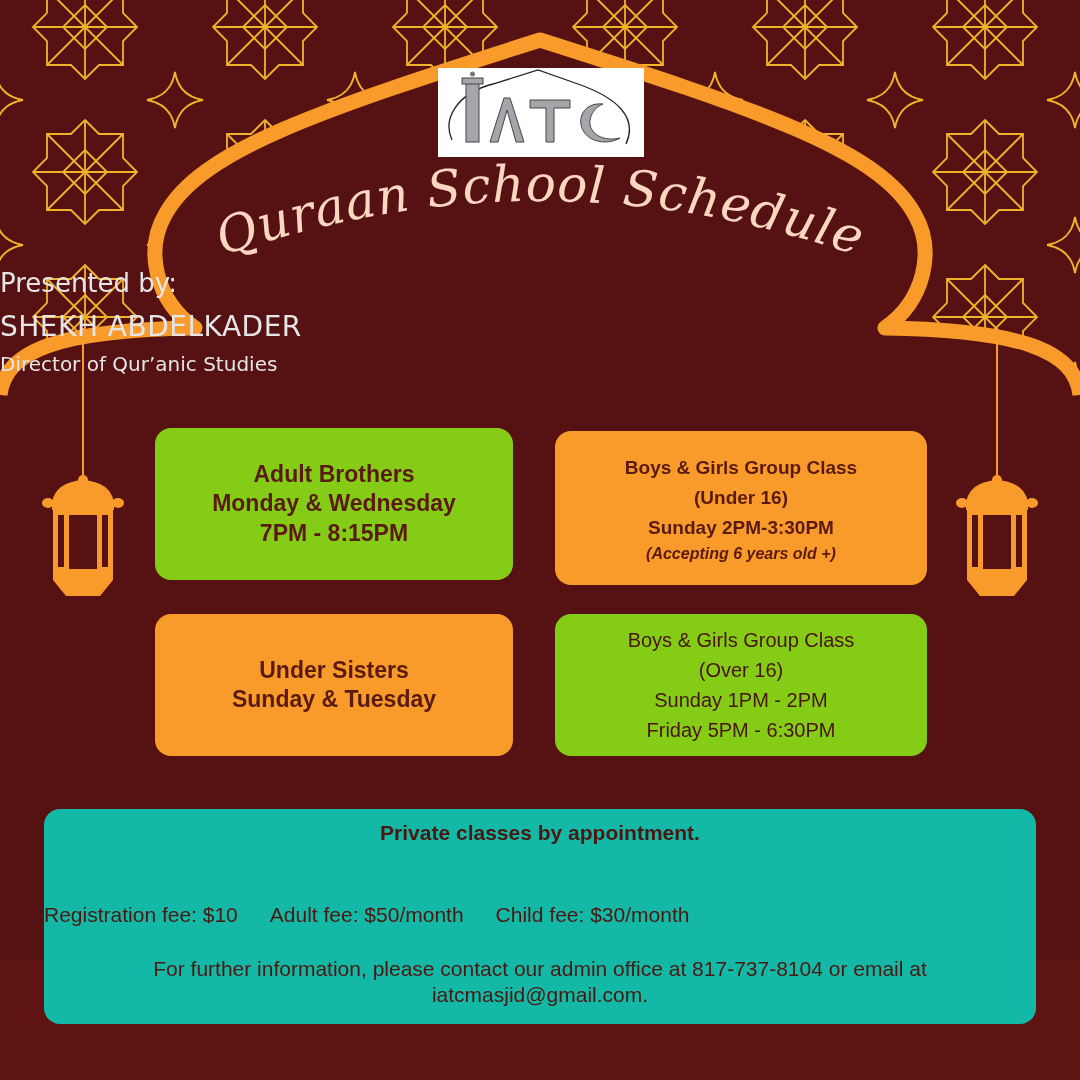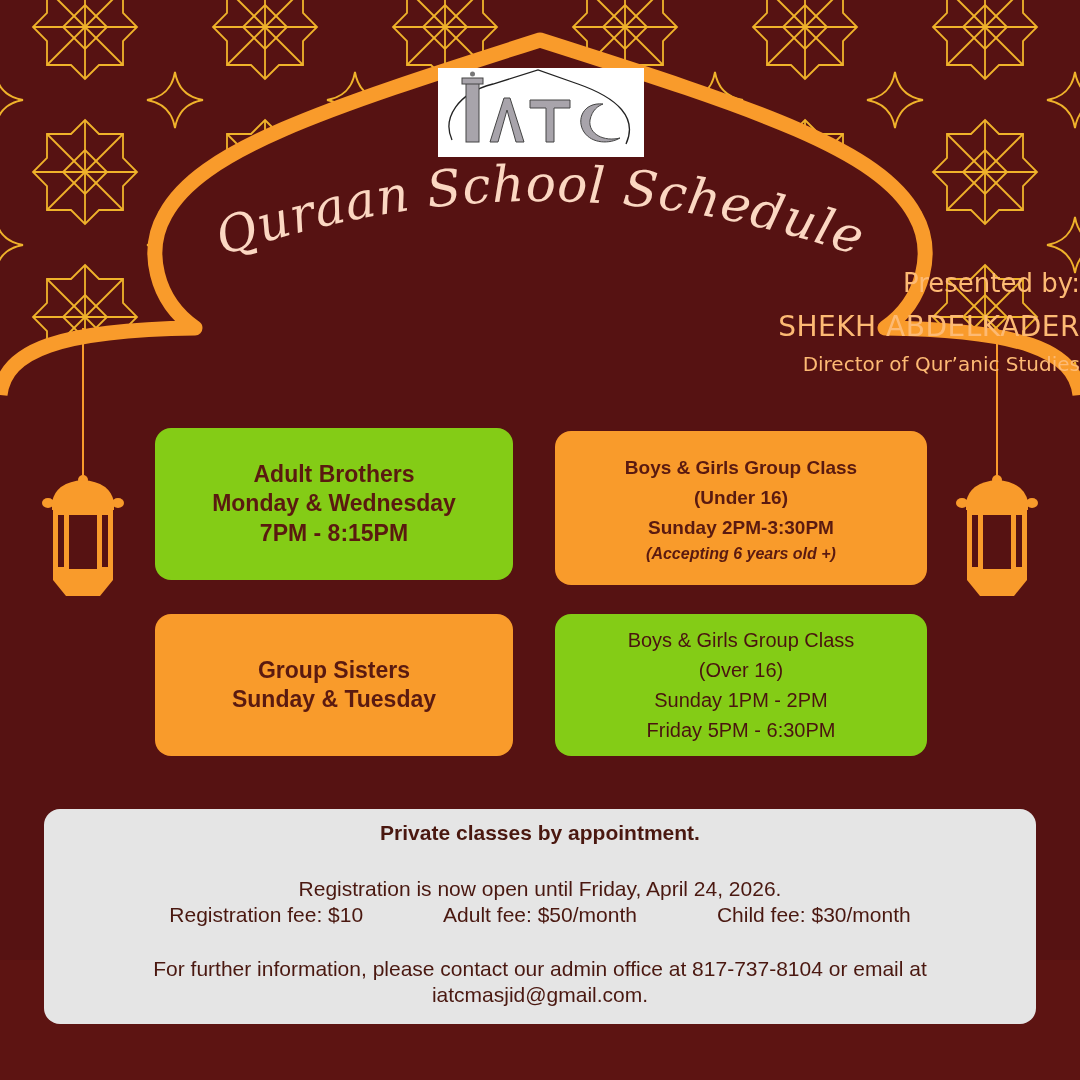--- a/index.html
+++ b/index.html
@@ -1,38 +1,38 @@
 <!DOCTYPE html>
 <html><head>
 <meta charset="utf-8">
 <style>
   html, body { margin:0; padding:0; }
   body { width:1080px; height:1080px; overflow:hidden; background:#561212; position:relative; font-family:"DejaVu Sans", sans-serif; }
   #bg { position:absolute; left:0; top:0; width:1080px; height:1080px; }
   .logo { position:absolute; left:438px; top:68px; width:206px; height:89px; background:#fff; }
   .logo svg { width:100%; height:100%; display:block; }
   .title { position:absolute; left:0; top:0; width:1080px; height:300px; }
-  .presenter { position:absolute; left:0; width:1080px; text-align:right; color:#fdba74; font-family:"DejaVu Sans", sans-serif; }
+  .presenter { position:absolute; left:0; width:1080px; text-align:left; color:#e5e5e5; font-family:"DejaVu Sans", sans-serif; }
   .presented-by { top:268px; font-size:26px; }
   .presenter-name { top:310px; font-size:28px; letter-spacing:0.5px; }
   .presenter-role { top:352px; font-size:20px; }
   .card { position:absolute; border-radius:16px; text-align:center; color:#5a1a10; font-family:"Liberation Sans", sans-serif; font-weight:bold; box-sizing:border-box; display:flex; flex-direction:column; justify-content:center; }
   .card.cream { background:#84cc16; }
   .card.orange { background:#f99b2b; }
   .card .line { line-height:1.28; }
   .card .note { font-style:italic; font-size:16px; margin-top:2px; }
   .c1 { left:155px; top:428px; width:358px; height:152px; font-size:23px; }
   .c2 { left:555px; top:431px; width:372px; height:154px; font-size:19px; }
   .c2 .line { line-height:1.58; }
   .c3 { left:155px; top:614px; width:358px; height:142px; font-size:23px; }
   .c4 { left:555px; top:614px; width:372px; height:142px; font-size:20px; font-weight:normal; color:#4a1410; }
   .c4 .line { line-height:1.5; }
-  .info { position:absolute; left:44px; top:809px; width:992px; height:215px; border-radius:16px; background:#e5e5e5; color:#4a1810; text-align:center; font-family:"Liberation Sans", sans-serif; box-sizing:border-box; }
+  .info { position:absolute; left:44px; top:809px; width:992px; height:215px; border-radius:16px; background:#14b8a6; color:#4a1810; text-align:center; font-family:"Liberation Sans", sans-serif; box-sizing:border-box; }
   .info-line { position:absolute; left:0; width:100%; text-align:center; font-size:21px; }
-  .fees { display:flex; justify-content:center; gap:80px; }
+  .fees { display:flex; justify-content:flex-start; gap:32px; }
 </style>
 </head>
 <body>
 
 <svg id="bg" viewBox="0 0 1080 1080" xmlns="http://www.w3.org/2000/svg">
   <defs>
     <pattern id="geo" x="-10" y="-45" width="180" height="145" patternUnits="userSpaceOnUse">
       <g fill="none" stroke="#f0b32a" stroke-width="1.8">
 
         <g transform="translate(95,72)">
@@ -136,34 +136,33 @@
 </div>
 
 <div class="card orange c2">
   <div class="line">Boys &amp; Girls Group Class</div>
   <div class="line">(Under 16)</div>
   <div class="line">Sunday 2PM-3:30PM</div>
   <div class="note">(Accepting 6 years old +)</div>
 </div>
 
 <div class="card orange c3">
-  <div class="line">Group Sisters</div>
+  <div class="line">Under Sisters</div>
   <div class="line">Sunday &amp; Tuesday</div>
 </div>
 
 <div class="card cream c4">
   <div class="line">Boys &amp; Girls Group Class</div>
   <div class="line">(Over 16)</div>
   <div class="line">Sunday 1PM - 2PM</div>
   <div class="line">Friday 5PM - 6:30PM</div>
 </div>
 
 <div class="info">
   <div class="info-line" style="top:12px; font-weight:bold; font-size:21px;">Private classes by appointment.</div>
-  <div class="info-line" style="top:68px;">Registration is now open until Friday, April 24, 2026.</div>
   <div class="info-line fees" style="top:94px;">
     <span>Registration fee: $10</span>
     <span>Adult fee: $50/month</span>
     <span>Child fee: $30/month</span>
   </div>
   <div class="info-line" style="top:148px;">For further information, please contact our admin office at 817-737-8104 or email at</div>
   <div class="info-line" style="top:174px;">iatcmasjid@gmail.com.</div>
 </div>
 
 </body></html>

